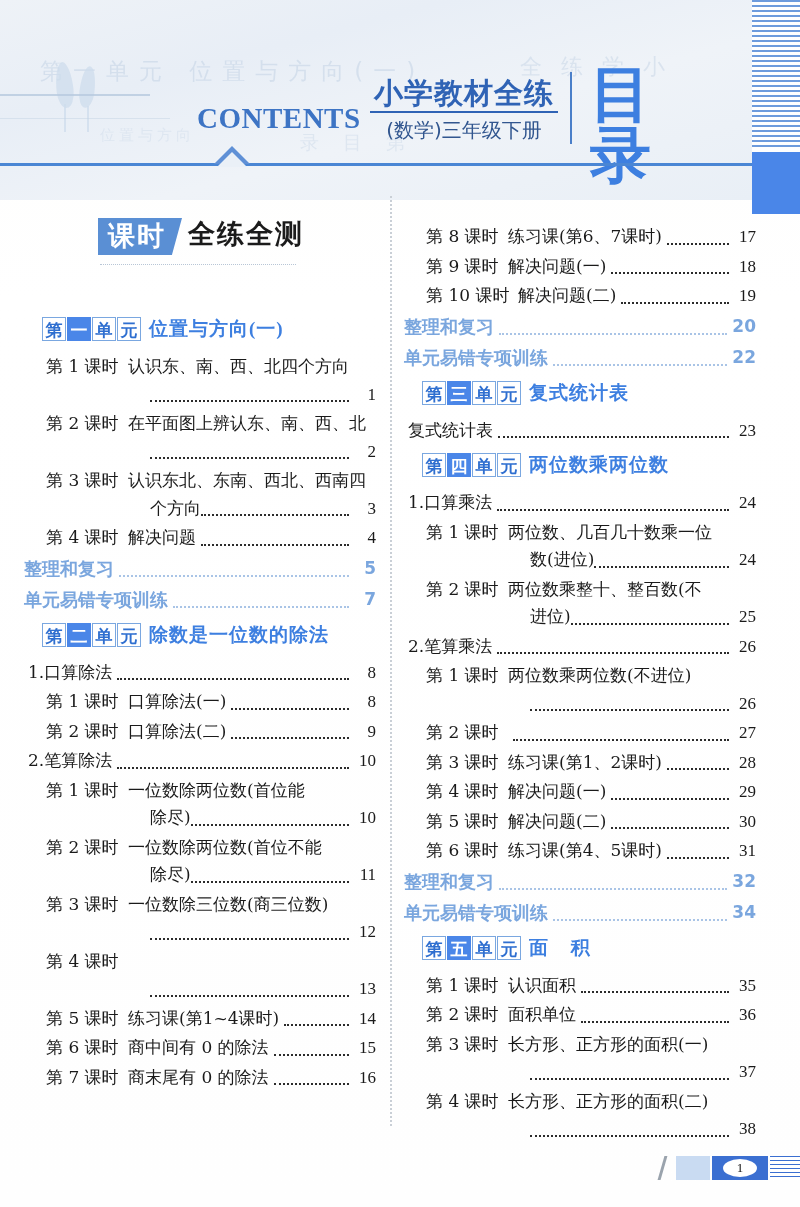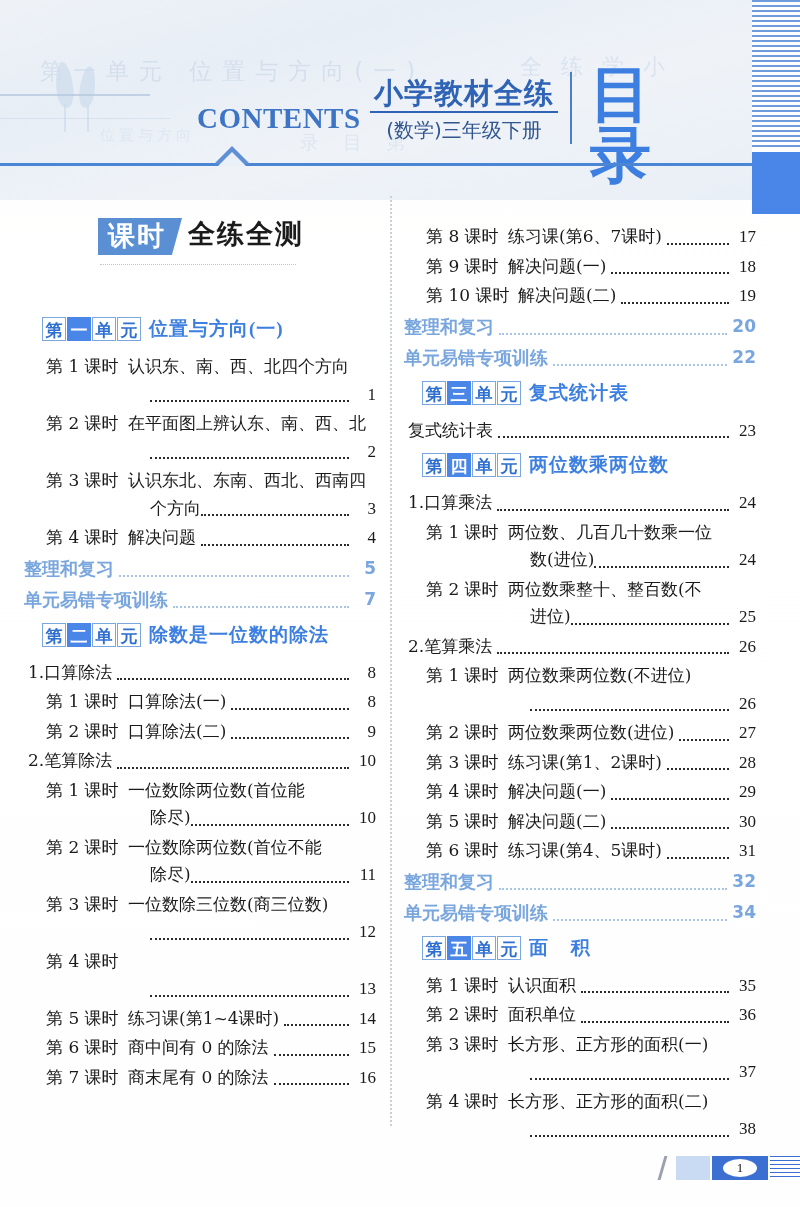--- a/index.html
+++ b/index.html
@@ -422,21 +422,20 @@
       <div class="row lesson">
         <span class="lbl">第 1 课时</span>
         <span class="ttl">两位数乘两位数(不进位)</span>
       </div>
       <div class="row cont">
         <span class="dots"></span>
         <span class="pg">26</span>
       </div>
       <div class="row lesson">
         <span class="lbl">第 2 课时</span>
-        <span class="ttl">两位数乘两位数(进位)</span>
         <span class="dots"></span>
         <span class="pg">27</span>
       </div>
       <div class="row lesson">
         <span class="lbl">第 3 课时</span>
         <span class="ttl">练习课(第1、2课时)</span>
         <span class="dots"></span>
         <span class="pg">28</span>
       </div>
       <div class="row lesson">

